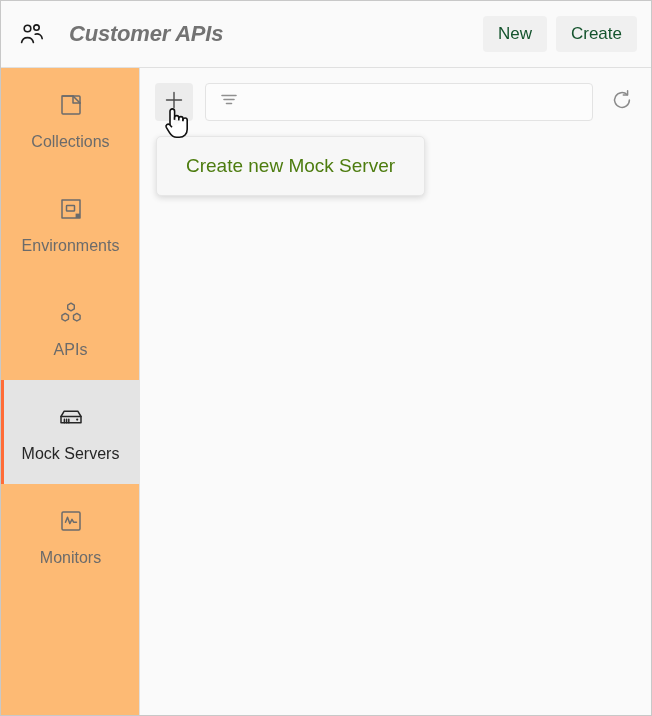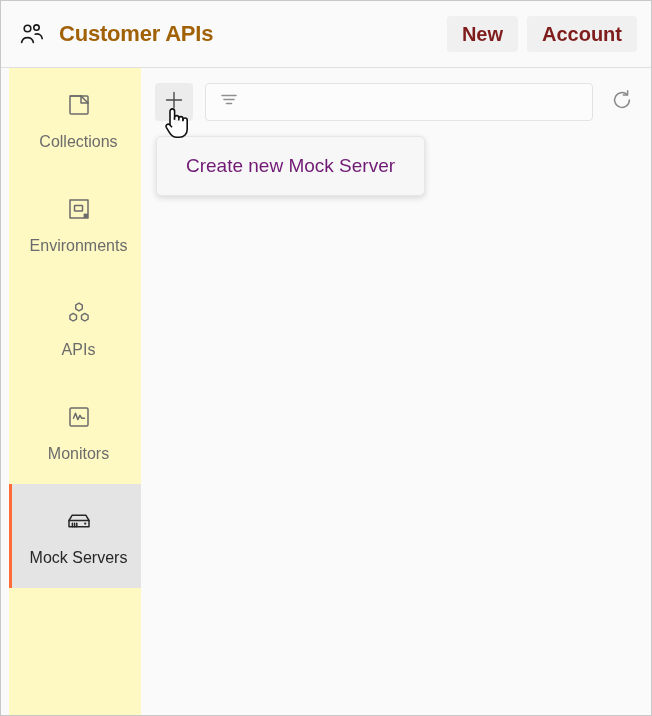--- a/index.html
+++ b/index.html
@@ -21,50 +21,51 @@
   
   #header {
     position: absolute; left: 0; top: 0;
     width: 650px; height: 67px;
     background: #fafafa;
     border-bottom: 1px solid #e0e0e0;
     display: flex; align-items: center;
   }
   #team-icon { margin-left: 18px; width: 26px; height: 26px; display:block; }
   #page-title {
-    margin-left: 14px;
+    margin-left: 24px;
     font-size: 22px;
     font-weight: bold;
-    color: #a16207;
+    color: #737373;
     letter-spacing: -0.2px;
     white-space: nowrap;
+    font-style: italic;
   }
   #header-actions {
     margin-left: auto; margin-right: 14px;
     display: flex; align-items: center; gap: 9px;
   }
   .hdr-btn {
     background: #f0f0f0;
     border: none;
     border-radius: 4px;
     height: 36px;
     padding: 0 15px;
     font-family: "Liberation Sans", sans-serif;
-    font-size: 20px;
-    font-weight: bold;
-    color: #7f1d1d;
+    font-size: 17px;
+    font-weight: normal;
+    color: #14532d;
     cursor: pointer;
     line-height: 36px;
   }
 
   
   #sidebar {
-    position: absolute; left: 8px; top: 67px;
+    position: absolute; left: 0; top: 67px;
     width: 139px; height: 648px;
-    background: #fef9c3;
+    background: #fdba74;
     border-right: 1px solid #e0e0e0;
   }
   .nav-item {
     position: relative;
     width: 139px;
     height: 104px;
     display: flex;
     flex-direction: column;
     align-items: center;
     justify-content: center;
@@ -160,21 +161,21 @@
     width: 269px; height: 60px;
     background: #f7f7f7;
     border: 1px solid #e6e6e6;
     border-radius: 5px;
     box-shadow: 0 2px 6px rgba(0,0,0,0.14);
     display: flex; align-items: center; justify-content: center;
     z-index: 40;
   }
   #tooltip-text {
     font-size: 19px;
-    color: #701a75;
+    color: #4d7c0f;
     white-space: nowrap;
   }
 
   
   #cursor {
     position: absolute;
     left: 18px; top: 35px;
     z-index: 60;
     pointer-events: none;
   }
@@ -190,21 +191,21 @@
         <circle cx="8.5" cy="7.5" r="3.3"></circle>
         <circle cx="17.5" cy="6.6" r="2.7"></circle>
         <path d="M2.6 21.5a6 6 0 0 1 11.8 0"></path>
         <path d="M16.2 13.2a5.2 5.2 0 0 1 7 4.4"></path>
       </svg>
     </span>
     <div id="page-title">Customer APIs</div>
 
     <div id="header-actions">
       <button class="hdr-btn">New</button>
-      <button class="hdr-btn">Account</button>
+      <button class="hdr-btn">Create</button>
     </div>
   </div>
 
   <div id="sidebar">
 
     <div class="nav-item">
       <span class="nav-icon">
         <svg width="26" height="26" viewBox="0 0 26 26" fill="none" stroke="#6b6b6b" stroke-width="1.5" stroke-linecap="round" stroke-linejoin="round">
           <rect x="4" y="4" width="18" height="18" rx="1"></rect>
           <path d="M4 4h11l7 7"></path>
@@ -227,42 +228,42 @@
 
     <div class="nav-item">
       <span class="nav-icon">
         <svg width="26" height="26" viewBox="0 0 26 26" fill="none" stroke="#6b6b6b" stroke-width="1.4" stroke-linecap="round" stroke-linejoin="round">
           <path d="M13 3.2l3.3 1.9v3.8L13 10.8 9.7 8.9V5.1z"></path>
           <path d="M7.2 13.4l3.3 1.9v3.8l-3.3 1.9-3.3-1.9v-3.8z"></path>
           <path d="M18.8 13.4l3.3 1.9v3.8l-3.3 1.9-3.3-1.9v-3.8z"></path>
         </svg>
       </span>
       <span class="nav-label">APIs</span>
-    </div>
-
-    <div class="nav-item">
-      <span class="nav-icon">
-        <svg width="26" height="26" viewBox="0 0 26 26" fill="none" stroke="#6b6b6b" stroke-width="1.5" stroke-linecap="round" stroke-linejoin="round">
-          <rect x="4" y="4" width="18" height="18" rx="1.2"></rect>
-          <path d="M7.5 14.2l2-5 2.3 6.4 2.2-4.2 1.6 2.8h2.9"></path>
-        </svg>
-      </span>
-      <span class="nav-label">Monitors</span>
     </div>
 
     <div class="nav-item active">
       <span class="nav-icon">
         <svg width="28" height="28" viewBox="0 0 28 28" fill="none" stroke="#262626" stroke-width="1.5" stroke-linecap="round" stroke-linejoin="round">
           <path d="M4 13.5l3.2-5.3h13.6l3.2 5.3v6.2H4z"></path>
           <path d="M4 13.5h20"></path>
           <path d="M7.4 16.3v3.4M9.6 16.3v3.4M11.8 16.3v3.4"></path>
           <circle cx="20.2" cy="16.6" r="1.1" fill="#262626" stroke="none"></circle>
         </svg>
       </span>
       <span class="nav-label">Mock Servers</span>
+    </div>
+
+    <div class="nav-item">
+      <span class="nav-icon">
+        <svg width="26" height="26" viewBox="0 0 26 26" fill="none" stroke="#6b6b6b" stroke-width="1.5" stroke-linecap="round" stroke-linejoin="round">
+          <rect x="4" y="4" width="18" height="18" rx="1.2"></rect>
+          <path d="M7.5 14.2l2-5 2.3 6.4 2.2-4.2 1.6 2.8h2.9"></path>
+        </svg>
+      </span>
+      <span class="nav-label">Monitors</span>
     </div>
 
 
   </div>
 
   <div id="main">
 
     <div id="toolbar">
 
       <button id="add-btn">

